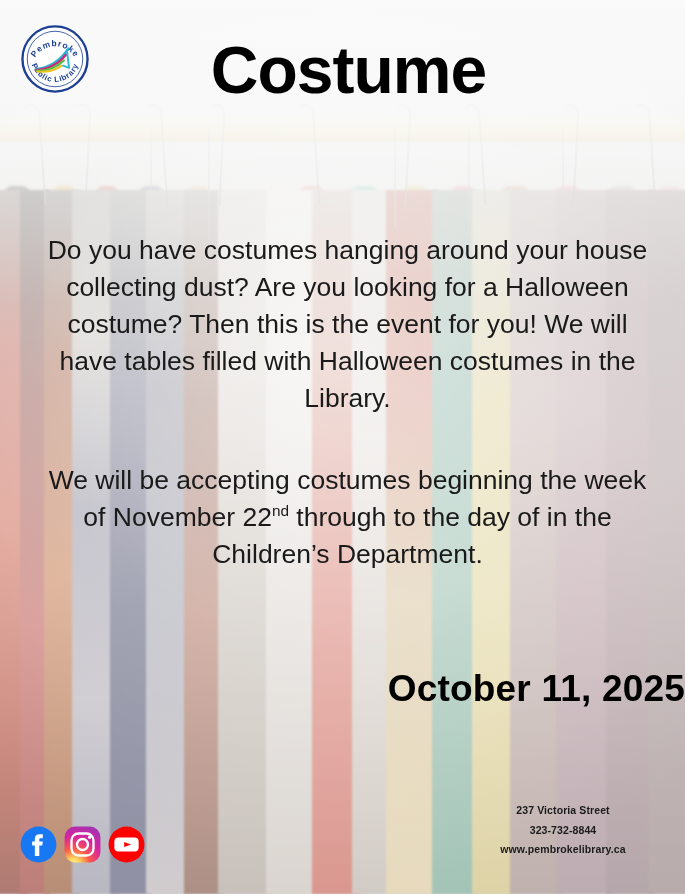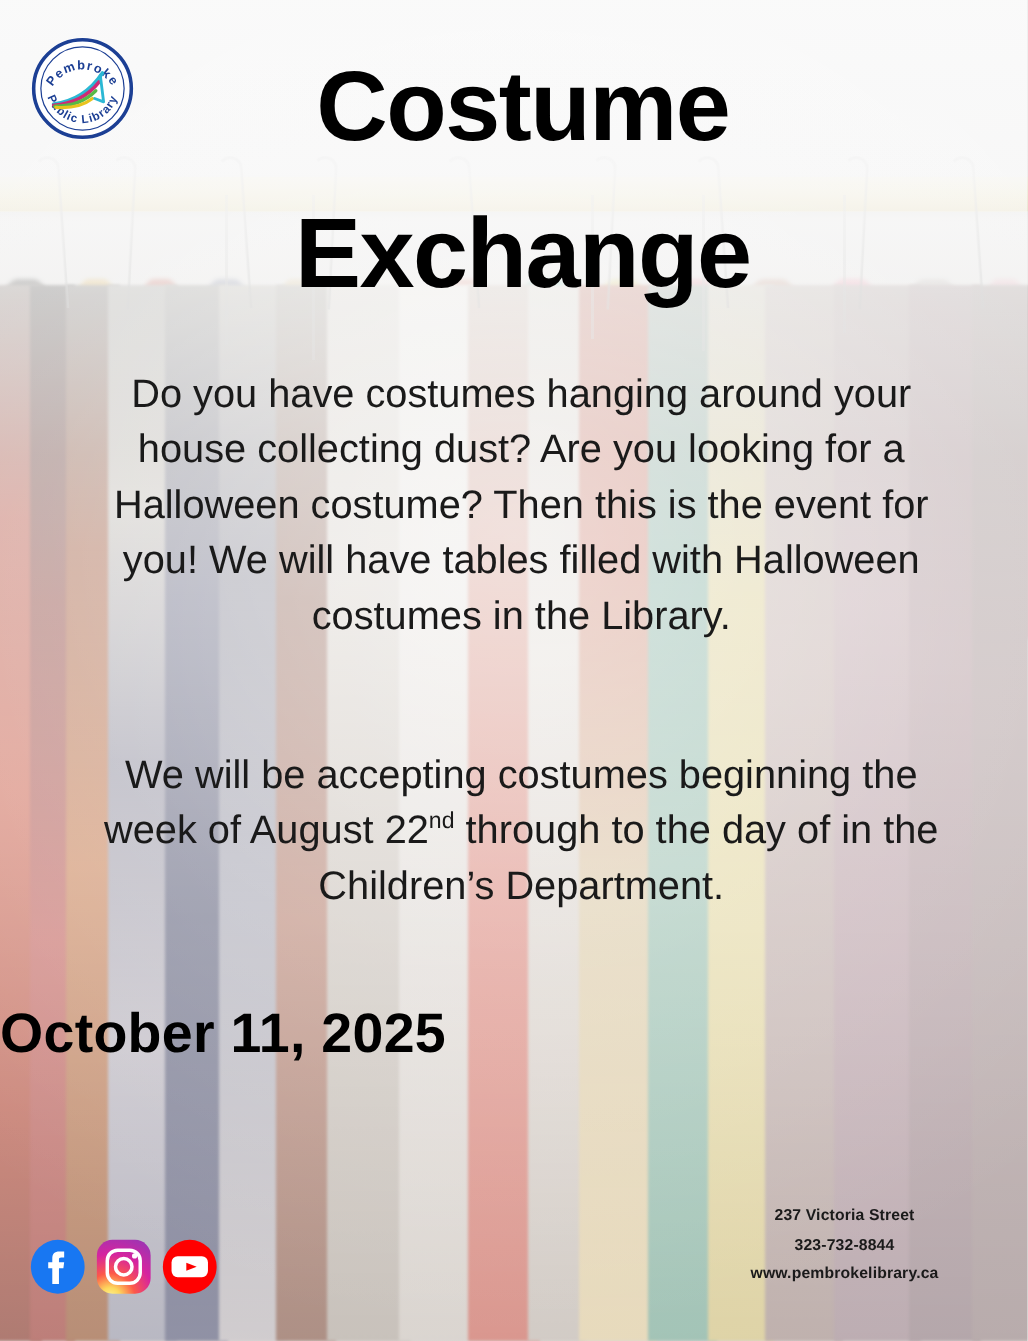--- a/index.html
+++ b/index.html
@@ -119,27 +119,27 @@
   .title span{display:block;padding-left:12px;}
 
   .body-text{
     position:absolute;left:38px;right:28px;top:228px;
     text-align:center;
     font-size:26.5px;
     line-height:37px;
     color:#1a1a1a;
     font-weight:400;
   }
-  .body-text p{margin:16px;}
+  .body-text p{margin:4px;}
   .body-text .spacer{height:37px;}
   sup{font-size:.58em;vertical-align:super;line-height:0;}
 
   .datetime{
     position:absolute;left:0;right:0;top:663px;
-    text-align:left;
+    text-align:right;
     font-weight:bold;
     font-size:37px;
     line-height:52px;
     color:#000;
     letter-spacing:.2px;
   }
   .datetime span{display:block;}
 
   .socials{
     position:absolute;left:20px;top:826px;
@@ -247,27 +247,26 @@
           <path d="M24 63 C 40 62 54 56 65 42" fill="none" stroke="#cf2a76" stroke-width="3.2" stroke-linecap="round"></path>
           <path d="M25 64 C 40 64 52 60 62 50" fill="none" stroke="#57b947" stroke-width="3" stroke-linecap="round"></path>
           <path d="M26 65 C 40 66 50 64 59 57" fill="none" stroke="#e8c31e" stroke-width="2.8" stroke-linecap="round"></path>
           <path d="M66 36 L 69 60 L 61 57" fill="none" stroke="#2bb8d4" stroke-width="2.6" stroke-linejoin="round" stroke-linecap="round"></path>
         </g>
       </svg>
     </div>
 
     <div class="title">
       <span>Costume</span>
-      <span>Exchange</span>
     </div>
 
     <div class="body-text">
       <p>Do you have costumes hanging around your house collecting dust? Are you looking for a Halloween costume? Then this is the event for you! We will have tables filled with Halloween costumes in the Library.</p>
       <div class="spacer"></div>
-      <p><span>We will be accepting costumes beginning the week of August 22</span><sup>nd</sup><span> through to the day of in the Children’s Department.</span></p>
+      <p><span>We will be accepting costumes beginning the week of November 22</span><sup>nd</sup><span> through to the day of in the Children’s Department.</span></p>
     </div>
 
     <div class="datetime">
       <span>October 11, 2025</span>
     </div>
 
     <div class="socials">
       <svg class="social" viewBox="0 0 64 64" xmlns="http://www.w3.org/2000/svg">
         <circle cx="32" cy="32" r="31" fill="#1877f2"></circle>
         <path d="M38.5 33.6h-5.1V52h-7.7V33.6H21v-6.9h4.7v-4.3c0-5 2.4-8 8.3-8h5.4v6.9h-3.4c-2.2 0-2.6.9-2.6 2.4v3h6l-.9 6.9z" fill="#ffffff"></path>

